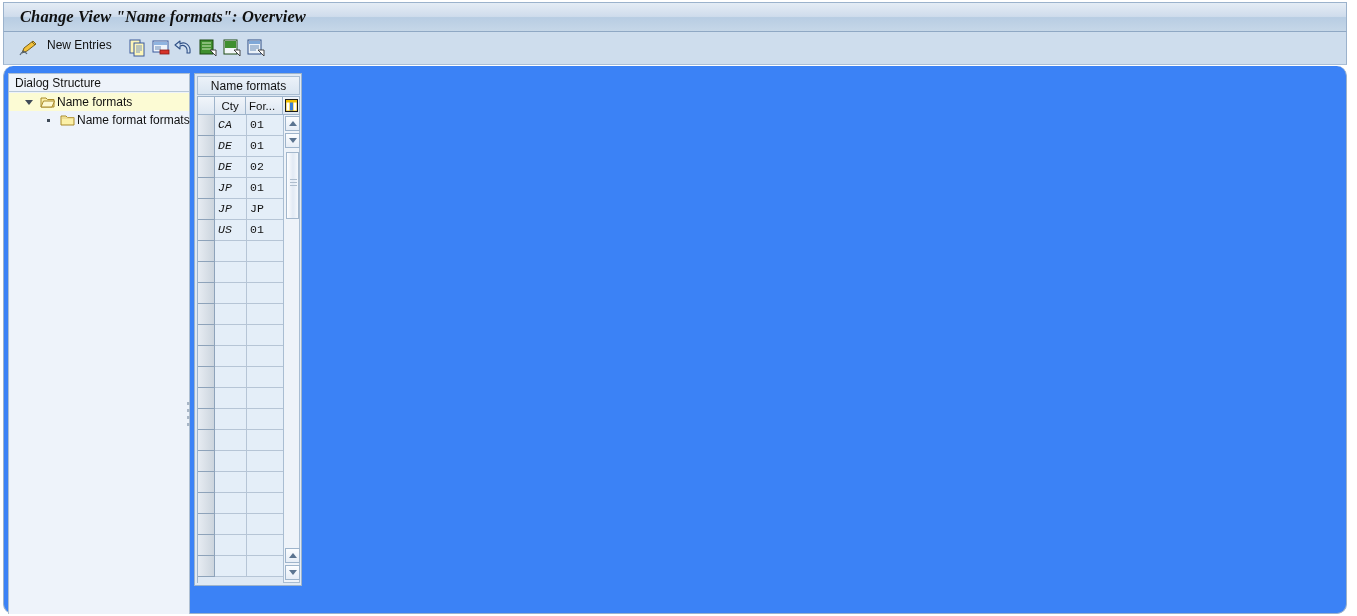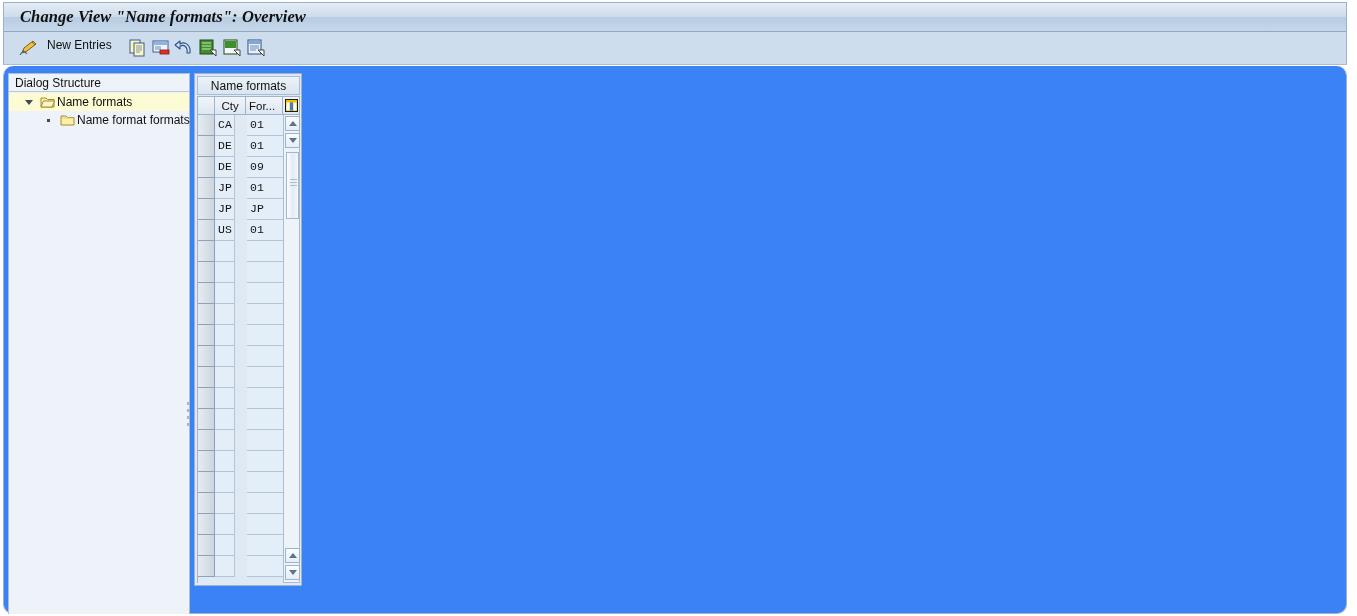--- a/index.html
+++ b/index.html
@@ -271,21 +271,21 @@
     border-right: 1px solid #b6c5d6;
     border-bottom: 1px solid #b6c5d6;
     box-sizing: border-box;
     font-family: "Liberation Mono", monospace;
     font-size: 11.5px;
     color: #111;
     padding-left: 3px;
     white-space: nowrap;
     overflow: hidden;
   }
-  .c-cty { left: 17px; width: 20px; }
+  .c-cty { left: 17px; width: 32px; font-style: italic; }
   .c-for { left: 49px; width: 37px; }
 
   
   #vsb {
     position: absolute;
     left: 86px;
     top: 19px;
     width: 17px;
     height: 468px;
     background: #eef3f9;
@@ -477,21 +477,21 @@
             <div class="cell c-for">01</div>
           </div>
           <div class="row" style="top: 21px;">
             <div class="sel-cell"></div>
             <div class="cell c-cty">DE</div>
             <div class="cell c-for">01</div>
           </div>
           <div class="row" style="top: 42px;">
             <div class="sel-cell"></div>
             <div class="cell c-cty">DE</div>
-            <div class="cell c-for">09</div>
+            <div class="cell c-for">02</div>
           </div>
           <div class="row" style="top: 63px;">
             <div class="sel-cell"></div>
             <div class="cell c-cty">JP</div>
             <div class="cell c-for">01</div>
           </div>
           <div class="row" style="top: 84px;">
             <div class="sel-cell"></div>
             <div class="cell c-cty">JP</div>
             <div class="cell c-for">JP</div>

